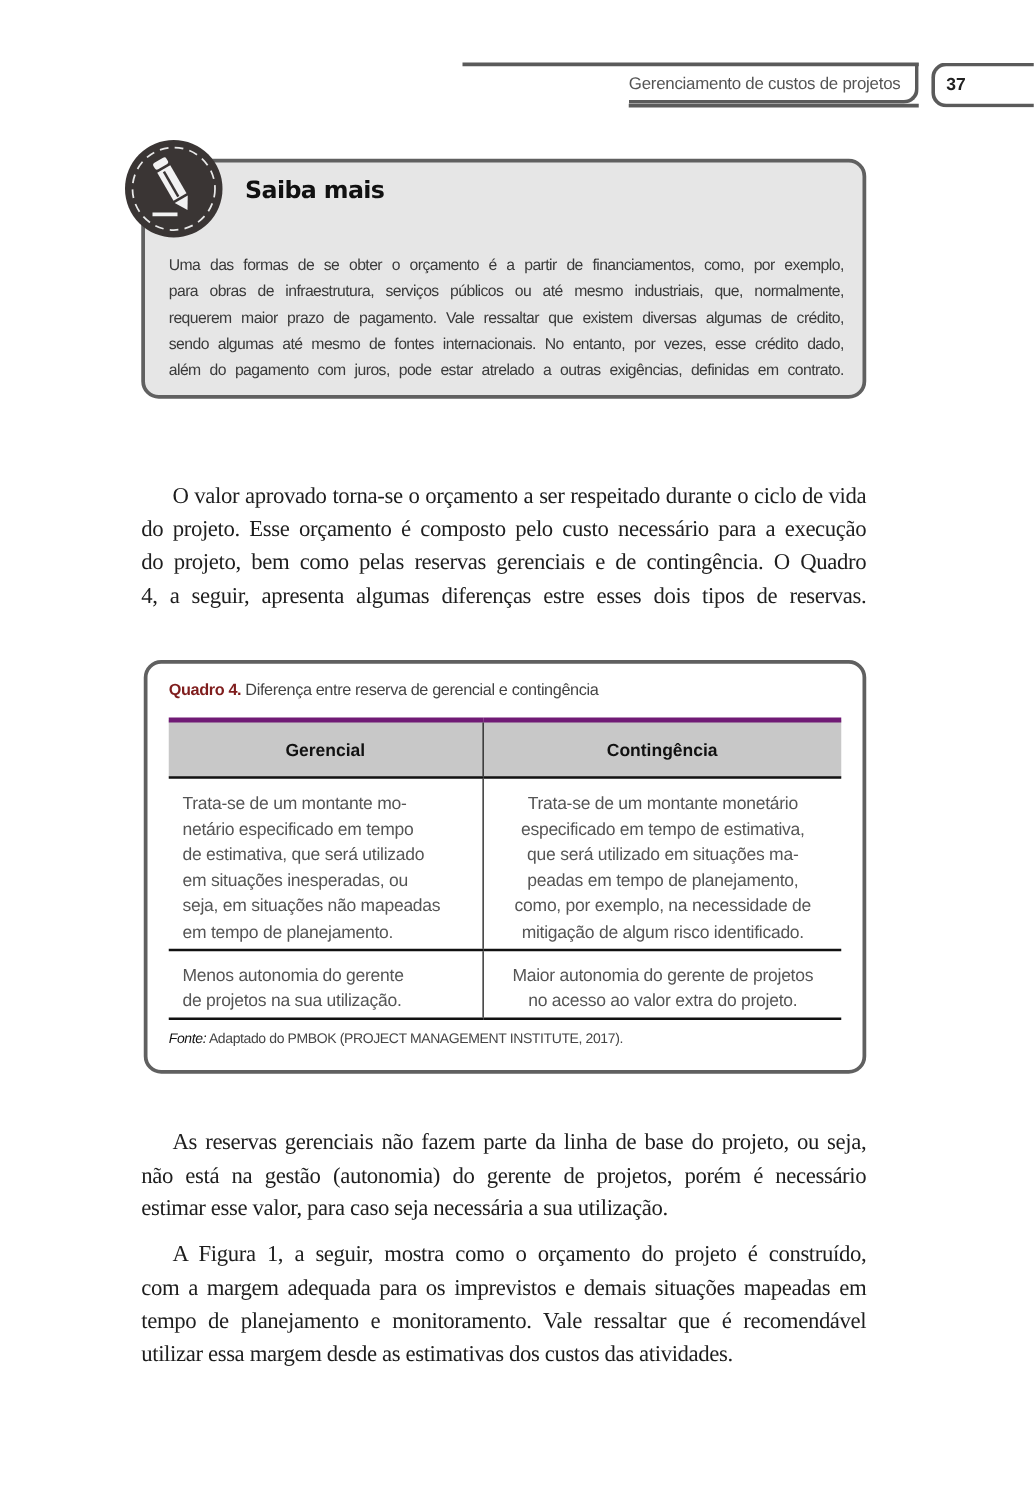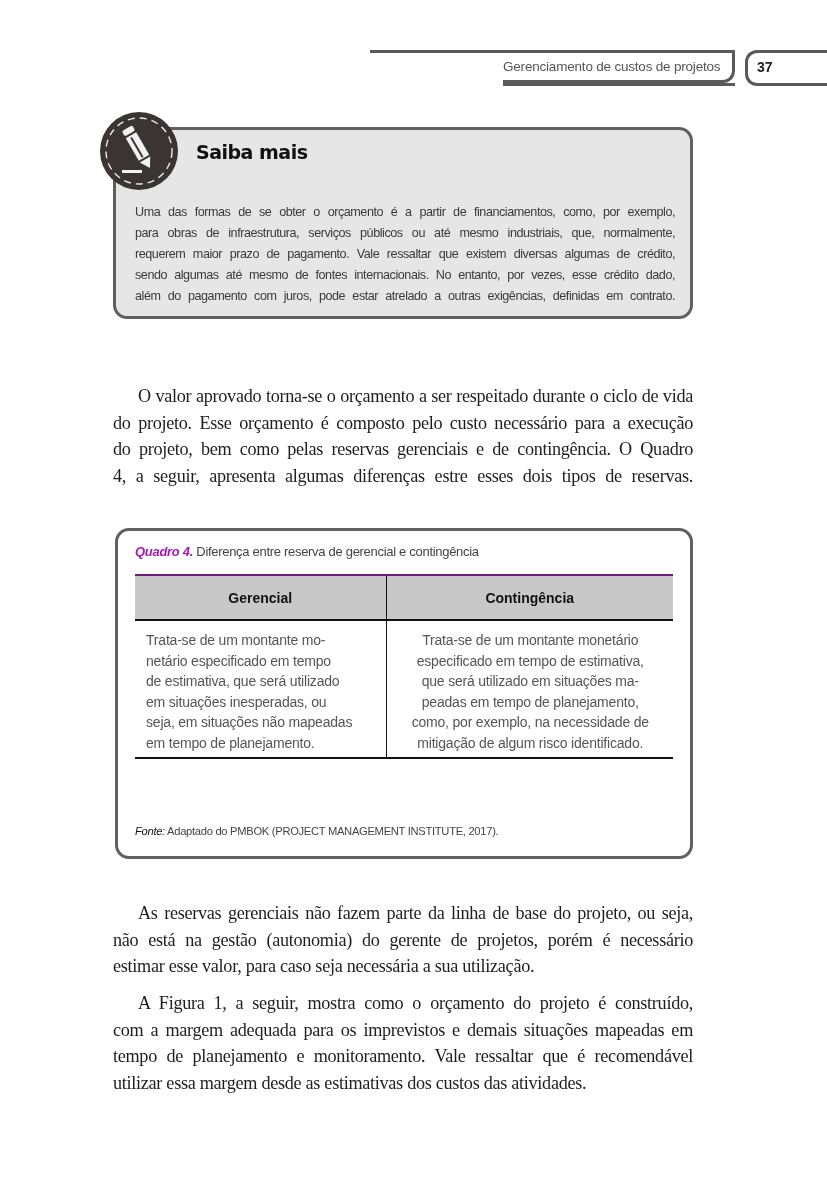--- a/index.html
+++ b/index.html
@@ -62,28 +62,28 @@
 
     
     .quadro-box {
       position: absolute; left: 115px; top: 528px; width: 578px; height: 331px;
       border: 3px solid #606060; border-radius: 14px; box-sizing: border-box; background: #fff;
     }
     .quadro-caption {
       position: absolute; left: 135px; top: 544px;
       font-family: "Liberation Sans", sans-serif; font-size: 13px; color: #444; letter-spacing: -0.3px;
     }
-    .quadro-caption b { color: #a21caf; font-style: italic; }
+    .quadro-caption b { color: #7f1d1d; }
     table.q {
       position: absolute; left: 135px; top: 574px; width: 538px;
       border-collapse: collapse; font-family: "Liberation Sans", sans-serif;
     }
     table.q th {
       background: #c8c8c8; height: 43px; font-size: 14px; font-weight: bold; color: #111;
-      border-top: 2px solid #701a75; border-bottom: 2px solid #111; padding: 0;
+      border-top: 4px solid #701a75; border-bottom: 2px solid #111; padding: 0;
     }
     table.q th + th, table.q td + td { border-left: 1.5px solid #111; text-align: center; }
     table.q td {
       font-size: 14px; line-height: 20.6px; color: #555; vertical-align: top;
       padding: 9px 10px 3px 11px; border-bottom: 2px solid #111; letter-spacing: -0.2px;
     }
     table.q td span { display: block; white-space: nowrap; }
     table.q col.c1 { width: 251px; }
     .fonte {
       position: absolute; left: 135px; top: 825px;
@@ -155,20 +155,30 @@
       </td>
       <td>
         <span>Trata-se de um montante monetário</span>
         <span>especificado em tempo de estimativa,</span>
         <span>que será utilizado em situações ma-</span>
         <span>peadas em tempo de planejamento,</span>
         <span>como, por exemplo, na necessidade de</span>
         <span>mitigação de algum risco identificado.</span>
       </td>
     </tr>
+    <tr>
+      <td>
+        <span>Menos autonomia do gerente</span>
+        <span>de projetos na sua utilização.</span>
+      </td>
+      <td>
+        <span>Maior autonomia do gerente de projetos</span>
+        <span>no acesso ao valor extra do projeto.</span>
+      </td>
+    </tr>
   </tbody>
 </table>
 <div class="fonte"><i>Fonte:</i><span> Adaptado do PMBOK (PROJECT MANAGEMENT INSTITUTE, 2017).</span></div>
 
 <div class="para" style="top:900px;">
   <span class="ln indent">As reservas gerenciais não fazem parte da linha de base do projeto, ou seja,</span>
   <span class="ln">não está na gestão (autonomia) do gerente de projetos, porém é necessário</span>
   <span class="ln last">estimar esse valor, para caso seja necessária a sua utilização.</span>
 </div>
 

